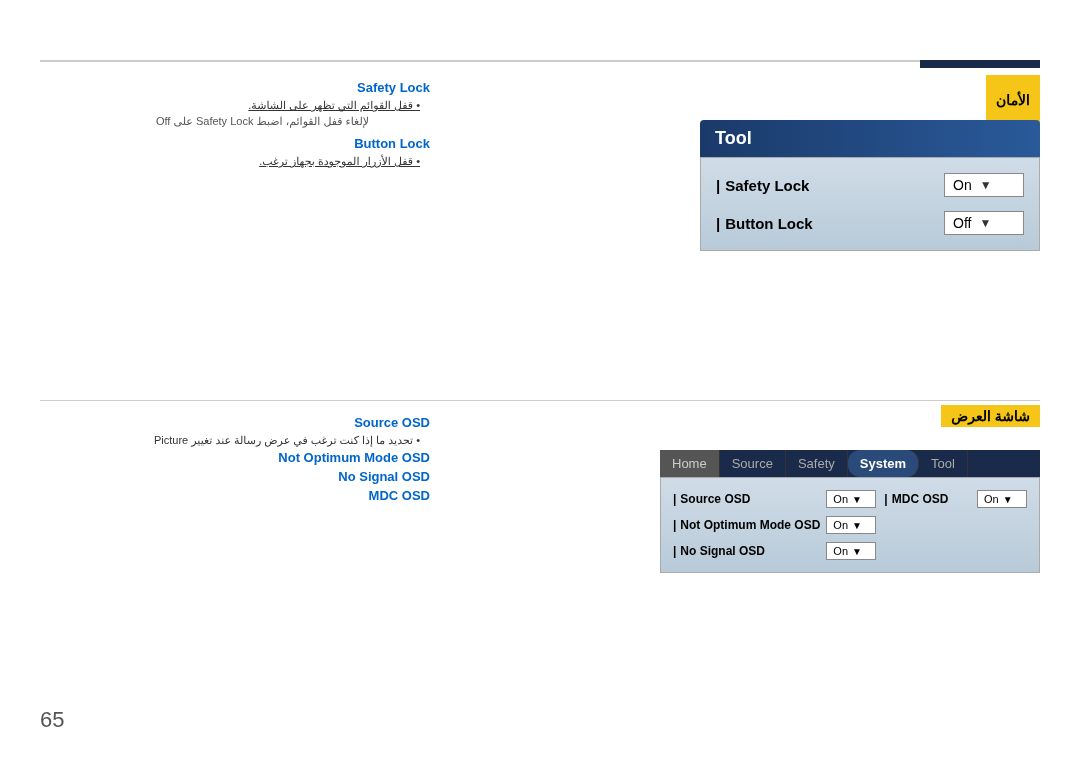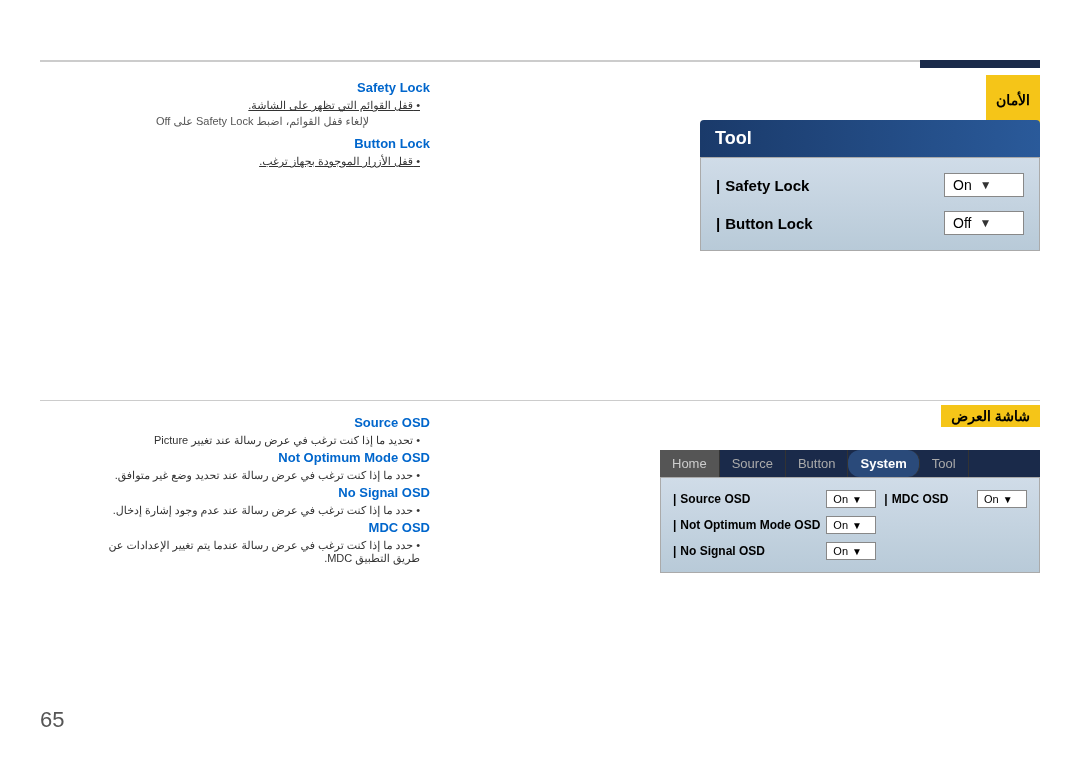--- a/index.html
+++ b/index.html
@@ -321,32 +321,29 @@
 </div>
 
 <div class="divider-line"></div>
 
 <div class="arabic-label-bottom">شاشة العرض</div>
 
 <div class="arabic-content-bottom">
   <div class="section-title">Source OSD</div>
   <div class="bullet-line">تحديد ما إذا كنت ترغب في عرض رسالة عند تغيير Picture</div>
   <div class="section-title">Not Optimum Mode OSD</div>
-  <div class="bullet-line">حدد ما إذا كنت ترغب في عرض رسالة عند تحديد وضع غير متوافق.</div>
   <div class="section-title">No Signal OSD</div>
-  <div class="bullet-line">حدد ما إذا كنت ترغب في عرض رسالة عند عدم وجود إشارة إدخال.</div>
   <div class="section-title">MDC OSD</div>
-  <div class="bullet-line">حدد ما إذا كنت ترغب في عرض رسالة عندما يتم تغيير الإعدادات عن طريق التطبيق MDC.</div>
 </div>
 
 <div class="osd-panel">
   <div class="osd-tabs">
     <div class="osd-tab">Home</div>
     <div class="osd-tab">Source</div>
-    <div class="osd-tab">Button</div>
+    <div class="osd-tab">Safety</div>
     <div class="osd-tab active">System</div>
     <div class="osd-tab">Tool</div>
   </div>
   <div class="osd-body">
     <div class="osd-grid">
 
       <div class="osd-row">
         <div class="osd-row-label">Source OSD</div>
         <div class="osd-select">
           <span>On</span>

